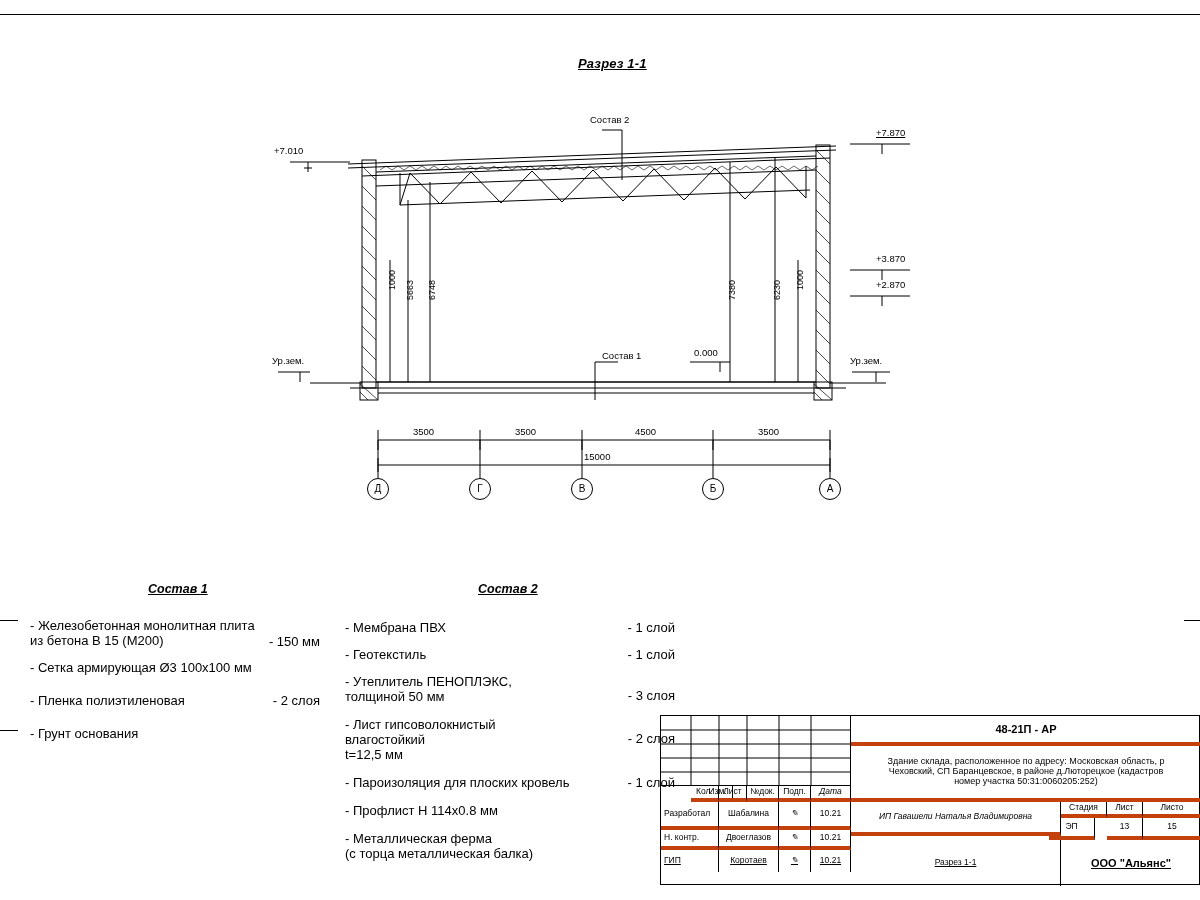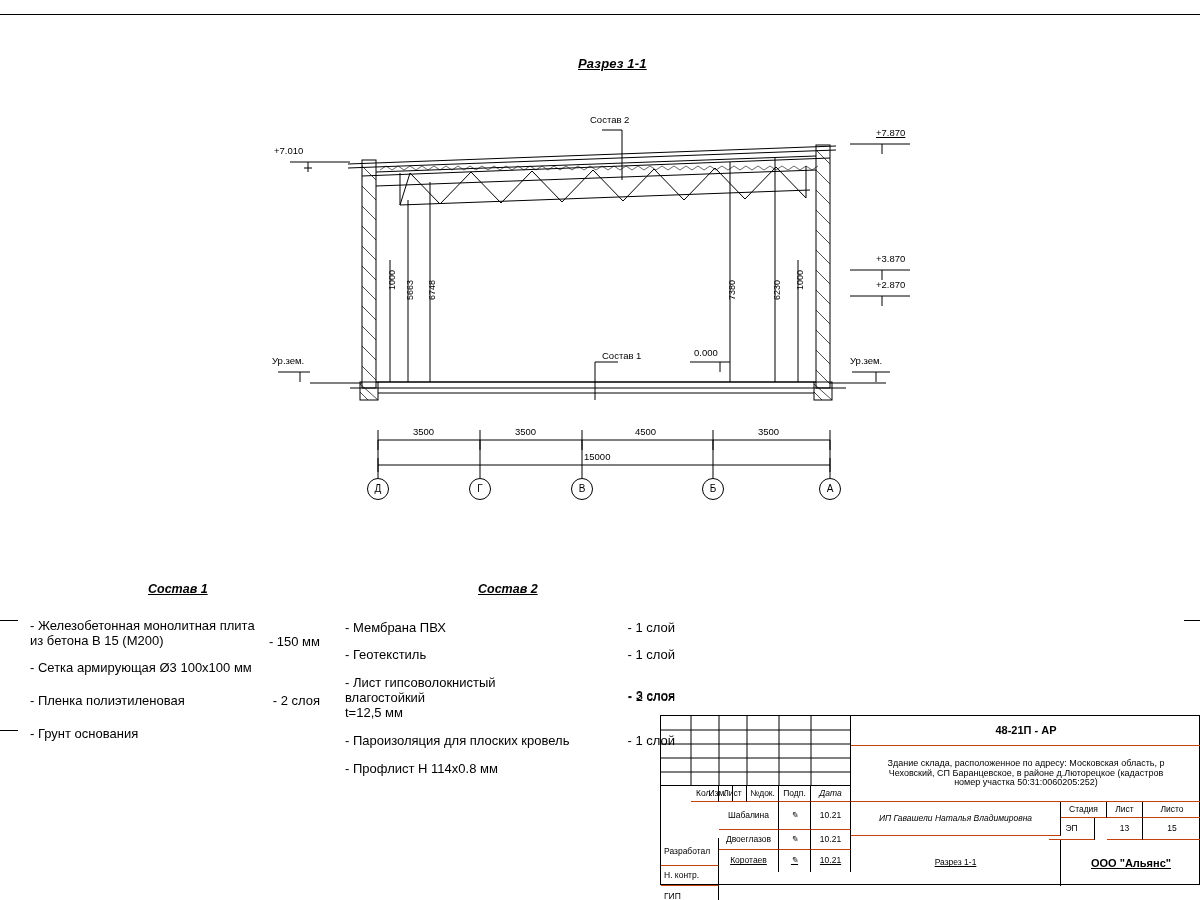--- a/index.html
+++ b/index.html
@@ -37,27 +37,27 @@
   .comp-title { position:absolute; font-size:12.5px; font-style:italic; font-weight:bold; text-decoration:underline; }
   .comp { position:absolute; font-size:13px; }
   .comp .row { position:relative; margin-bottom:12px; }
   .comp .row .txt { display:block; width:235px; }
   .comp .row .val { position:absolute; right:0; top:0; white-space:nowrap; }
   .c2 .row .txt { width:215px; }
   .c2 .row .val { right:-20px; }
 
   
   .stamp { position:absolute; left:660px; top:715px; width:540px; height:170px; border:1px solid #000; }
-  .stamp .cell { position:absolute; border-right:1px solid #000; border-bottom:1px solid #c2410c;
+  .stamp .cell { position:absolute; border-right:1px solid #000; border-bottom:4px solid #c2410c;
     font-size:8.5px; display:flex; align-items:center; justify-content:center; text-align:center; line-height:1.1; }
   .stamp .nb { border-bottom:none;text-decoration:underline; }
   .stamp .nr { border-right:none; }
   .stamp .big { font-size:11px; font-weight:bold; }
   .stamp .med { font-size:9px; }
-  .stamp .left { justify-content:flex-start; padding-left:3px;margin-top:36px; }
+  .stamp .left { justify-content:flex-start; padding-left:3px; }
   .sig { font-family:"Liberation Serif", serif; font-style:italic; font-size:13px; color:#000; }
 </style>
 </head>
 <body>
 
 <div class="sheet">
 
   <div class="frame-top"></div>
   <div class="frame-left-a"></div>
   <div class="frame-left-b"></div>
@@ -247,33 +247,40 @@
   <div class="comp c2" style="left:345px; top:620px; width:310px;">
     <div class="row">
       <span class="txt" style="white-space:pre-line">- Мембрана ПВХ</span>
       <span class="val">- 1 слой</span>
     </div>
     <div class="row" style="margin-top:11px">
       <span class="txt" style="white-space:pre-line">- Геотекстиль</span>
       <span class="val">- 1 слой</span>
     </div>
     <div class="row" style="margin-top:11px">
+      <span class="txt" style="white-space:pre-line">- Утеплитель ПЕНОПЛЭКС,
+  толщиной 50 мм</span>
       <span class="val" style="top:14px">- 3 слоя</span>
     </div>
     <div class="row" style="margin-top:13px">
       <span class="txt" style="white-space:pre-line">- Лист гипсоволокнистый влагостойкий
   t=12,5 мм</span>
       <span class="val" style="top:14px">- 2 слоя</span>
     </div>
     <div class="row" style="margin-top:13px">
       <span class="txt" style="white-space:pre-line;width:240px">- Пароизоляция для плоских кровель</span>
       <span class="val">- 1 слой</span>
     </div>
     <div class="row" style="margin-top:13px">
       <span class="txt" style="white-space:pre-line">- Профлист Н 114х0.8 мм</span>
+      <span class="val"></span>
+    </div>
+    <div class="row" style="margin-top:13px">
+      <span class="txt" style="white-space:pre-line">- Металлическая ферма
+  (с торца металлическая балка)</span>
       <span class="val"></span>
     </div>
   </div>
 
   <div class="stamp">
 
     <div class="cell nb" style="left:0;top:0;width:190px;height:70px;border-right:1px solid #000;border-bottom:1px solid #000;">
       <svg width="190" height="70">
         <g stroke="#000" stroke-width="1">
           <line x1="0" y1="14" x2="190" y2="14"></line>

